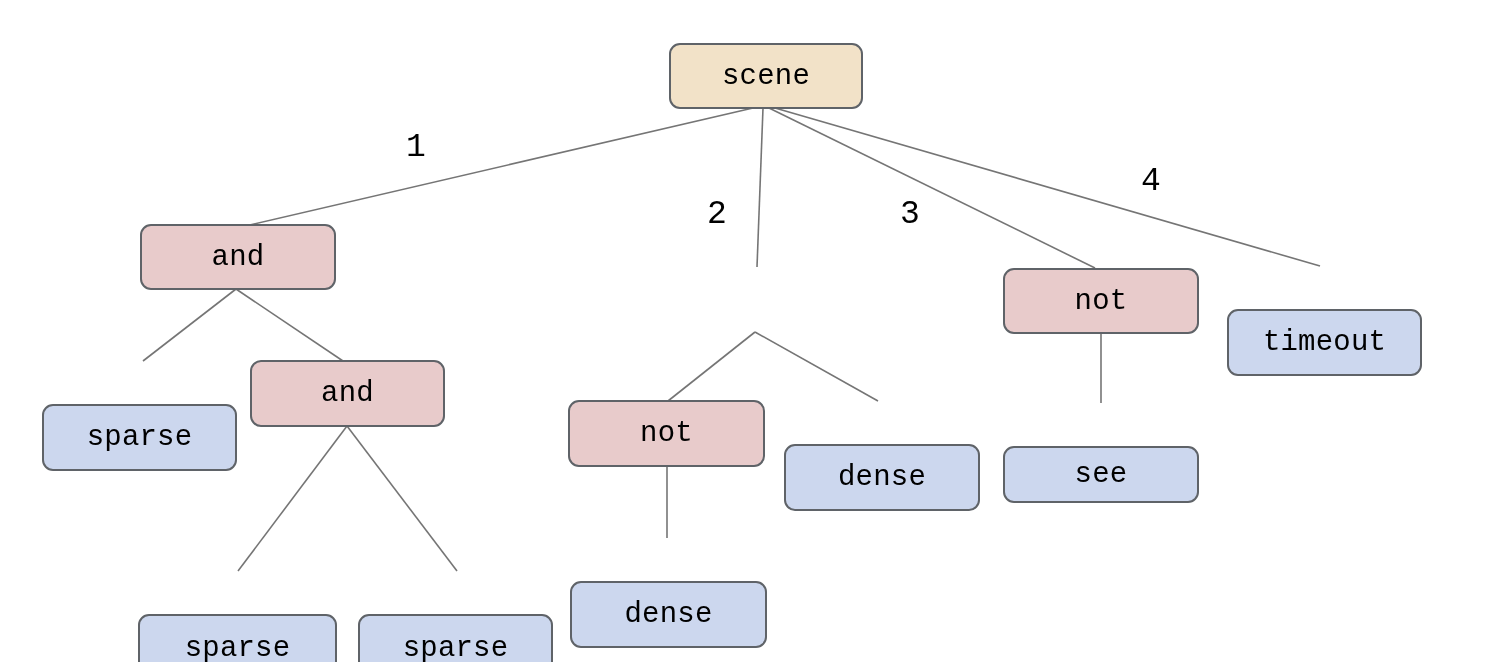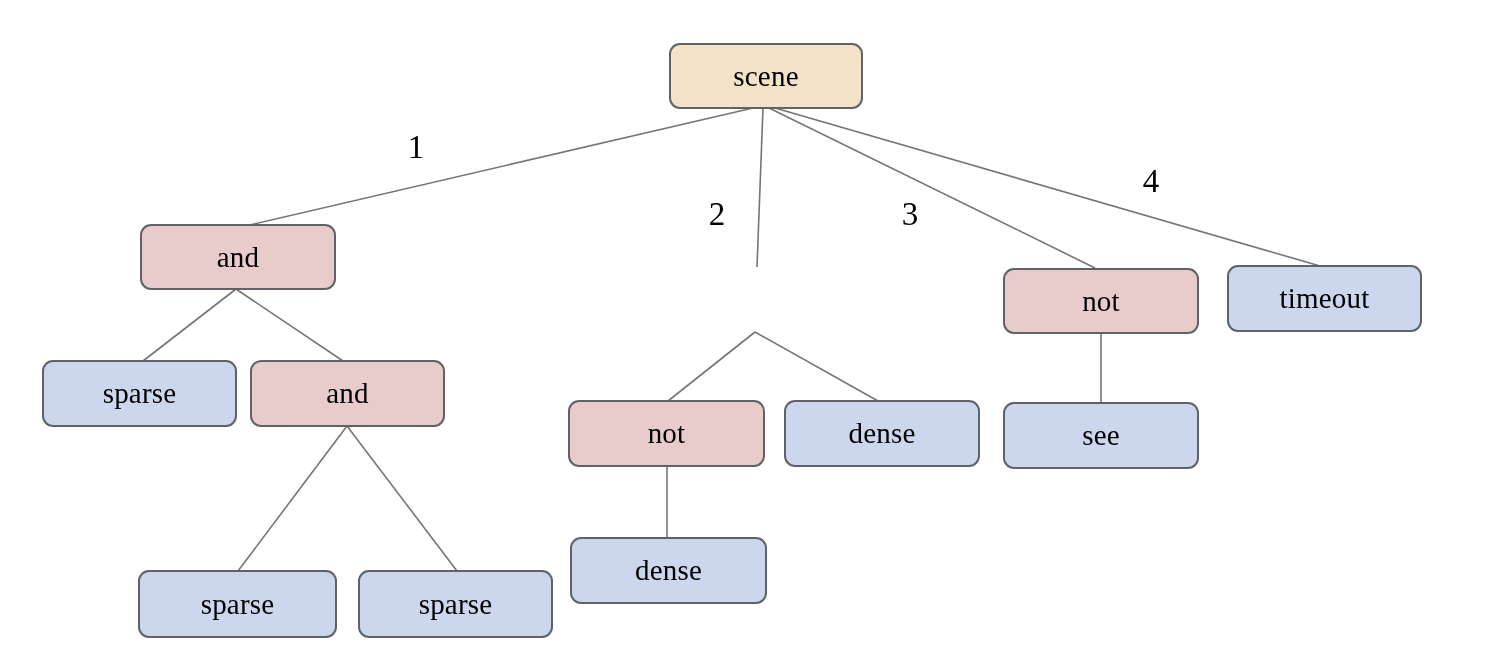--- a/index.html
+++ b/index.html
@@ -9,38 +9,38 @@
     --node-border:#5f6368;
     --edge-stroke:#757575;
     --text:#000000;
     --bg:#ffffff;
   }
   html,body{margin:0;padding:0;background:var(--bg);}
   .canvas{
     position:relative;
     width:1495px;height:662px;
     background:var(--bg);
-    font-family:Liberation Serif, serif;
+    font-family:Liberation Mono, monospace;
     overflow:hidden;
     text-align:right;
   }
   .edges{position:absolute;left:0;top:0;width:1495px;height:662px;}
   .edges line{stroke:var(--edge-stroke);stroke-width:1.6;}
   .node{
     position:absolute;
     box-sizing:border-box;
     border:2px solid var(--node-border);
     border-radius:11px;
     display:flex;align-items:center;justify-content:center;
     font-size:29px;color:var(--text);
     letter-spacing:0.2px;
   }
   .node.root{background:var(--root-fill);}
   .node.op{background:var(--operator-fill);}
-  .node.leaf{background:var(--leaf-fill);}
+  .node.leaf{background:var(--leaf-fill);margin-top:44px;}
   .edge-label{
     position:absolute;
     transform:translateX(-50%);
     font-size:33px;color:var(--text);
     line-height:1;
   }
 </style>
 </head>
 <body>
 
@@ -71,21 +71,21 @@
   <div class="node leaf" style="left:1227px;top:265px;width:195px;height:67px">timeout</div>
 
   <div class="node leaf" style="left:42px;top:360px;width:195px;height:67px">sparse</div>
 
   <div class="node op" style="left:250px;top:360px;width:195px;height:67px">and</div>
 
   <div class="node op" style="left:568px;top:400px;width:197px;height:67px">not</div>
 
   <div class="node leaf" style="left:784px;top:400px;width:196px;height:67px">dense</div>
 
-  <div class="node leaf" style="left:1003px;top:402px;width:196px;height:67px">see</div>
+  <div class="node leaf" style="left:1003px;top:402px;width:196px;height:57px">see</div>
 
   <div class="node leaf" style="left:138px;top:570px;width:199px;height:68px">sparse</div>
 
   <div class="node leaf" style="left:358px;top:570px;width:195px;height:68px">sparse</div>
 
   <div class="node leaf" style="left:570px;top:537px;width:197px;height:67px">dense</div>
 
   <div class="edge-label" style="left:416px;top:131px">1</div>
   <div class="edge-label" style="left:717px;top:198px">2</div>
   <div class="edge-label" style="left:910px;top:198px">3</div>

